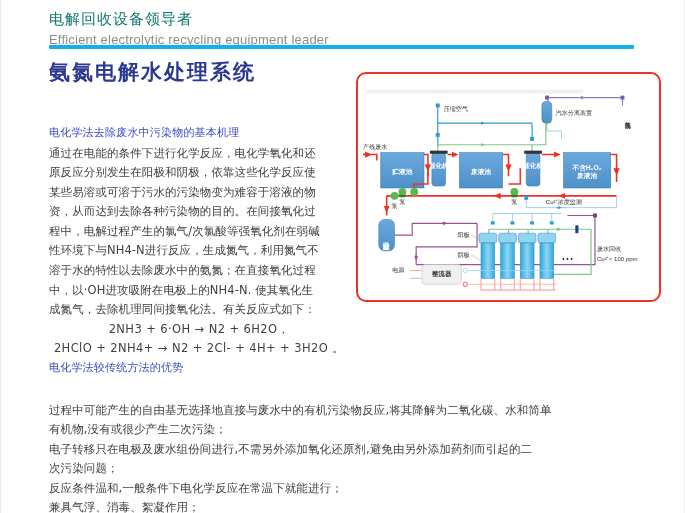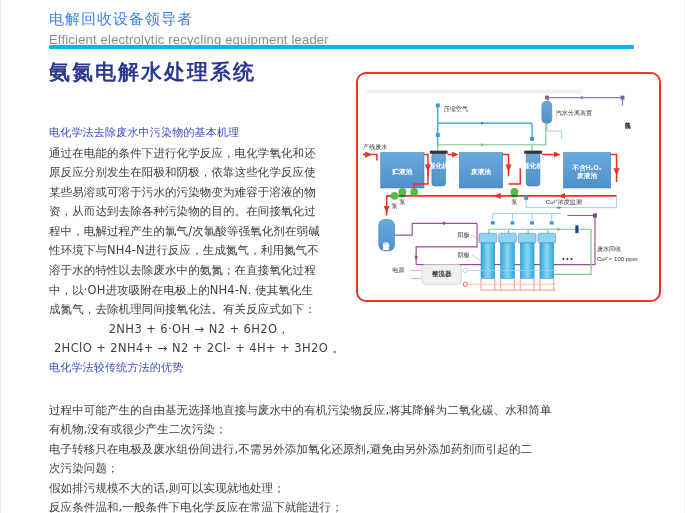--- a/index.html
+++ b/index.html
@@ -14,21 +14,21 @@
     position:absolute;inset:0;
     background:#fff;
     border-left:1px solid #ececec;
     border-right:1px solid #f2f2f2;
     box-sizing:border-box;
   }
 
   
   .header{position:absolute;left:48px;top:10px;width:590px;}
   .brand-cn{
-    font-size:15px;color:#3b82f6;letter-spacing:1px;
+    font-size:15px;color:#0f766e;letter-spacing:1px;
     font-family:"DejaVu Sans","Liberation Sans",sans-serif;
     line-height:1.3;
   }
   .brand-en{
     font-size:13px;color:#8c8c8c;letter-spacing:.2px;margin-top:2px;
     font-family:"Liberation Sans",sans-serif;
   }
   .header-rule{
     position:absolute;left:48px;top:45px;width:585px;height:4px;
     background:#15aeee;border-radius:1px;
@@ -96,21 +96,20 @@
     </div>
   </div>
 
   <div class="col" id="block-2">
     <div class="sec-head">电化学法较传统方法的优势</div>
     <div class="para">
       <div>过程中可能产生的自由基无选择地直接与废水中的有机污染物反应,将其降解为二氧化碳、水和简单</div>
       <div>有机物,没有或很少产生二次污染；</div>
       <div> 电子转移只在电极及废水组份间进行,不需另外添加氧化还原剂,避免由另外添加药剂而引起的二</div>
       <div> 次污染问题；</div>
-      <div>假如排污规模不大的话,则可以实现就地处理；</div>
       <div>反应条件温和,一般条件下电化学反应在常温下就能进行；</div>
       <div>兼具气浮、消毒、絮凝作用；</div>
     </div>
   </div>
 
   <div class="diagram">
     <svg viewBox="0 0 152 115" width="301" height="226">
       <defs>
         <marker id="ar-red" markerWidth="5" markerHeight="5" refX="2.5" refY="2" orient="auto">
           <path d="M0,0 L4.5,2 L0,4 Z" fill="#ee3124"></path>

